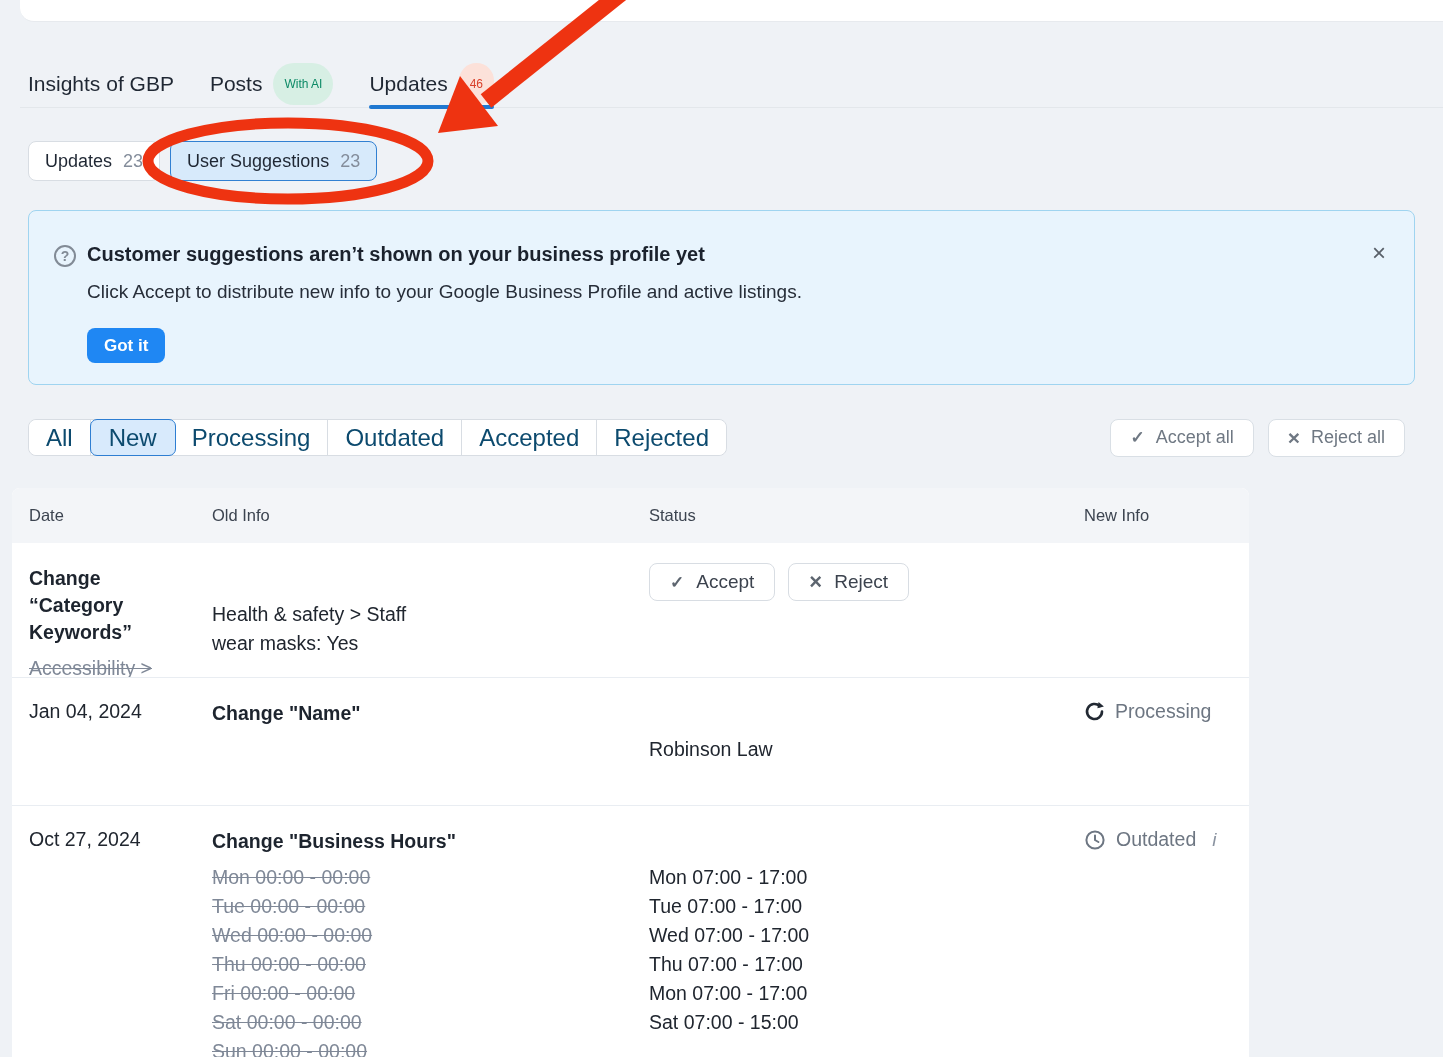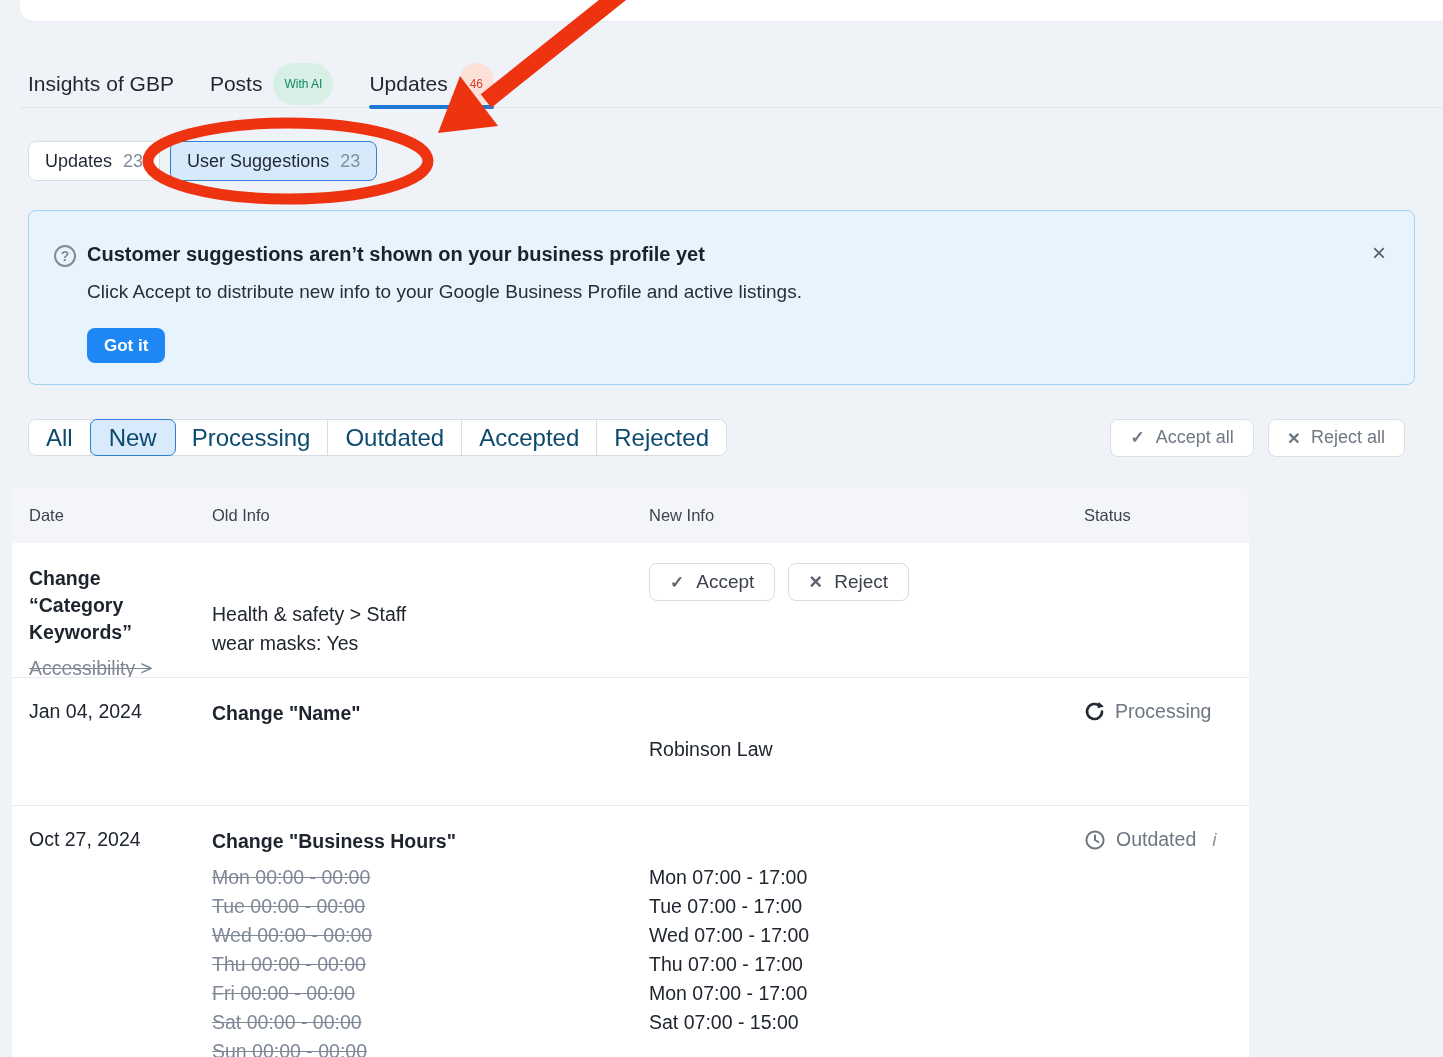--- a/index.html
+++ b/index.html
@@ -137,22 +137,22 @@
         <span class="ic" style="font-size:21px;">×</span>
         <span>Reject all</span>
       </button>
     </div>
   </div>
 
   <div class="table">
     <div class="t-head">
       <div>Date</div>
       <div>Old Info</div>
+      <div>Status</div>
       <div>New Info</div>
-      <div>Status</div>
     </div>
 
     <div class="t-row row-0">
       <div class="cell">
         <div class="change-title">Change “Category Keywords”</div>
         <div class="strike-lines">
           <div>Accessibility &gt; Wheelchair</div>
           <div>accesible elevator</div>
         </div>
       </div>

